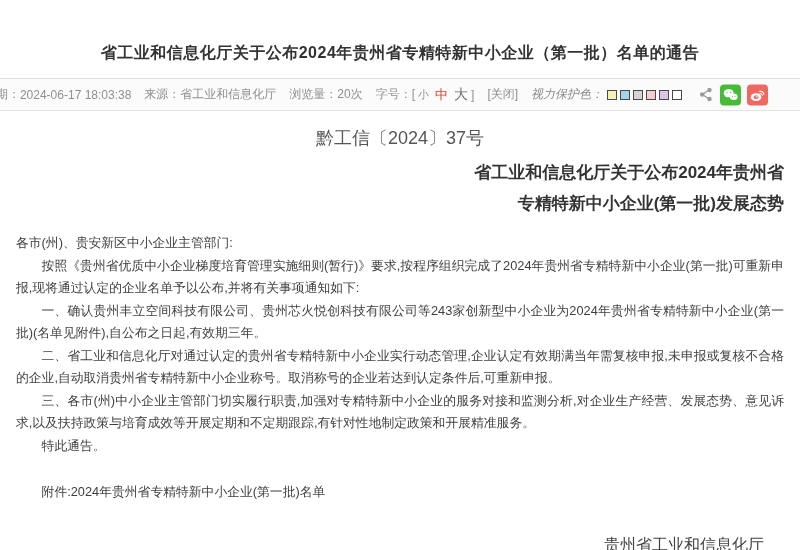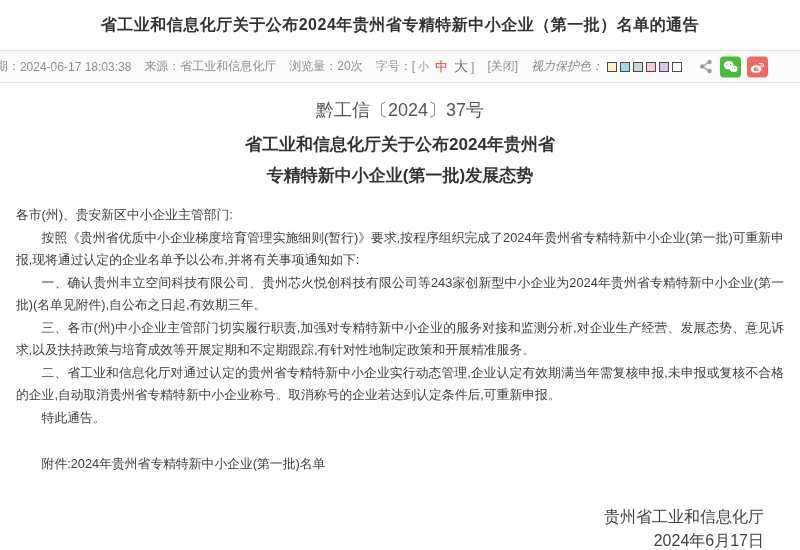--- a/index.html
+++ b/index.html
@@ -4,21 +4,21 @@
 <style>
   * { box-sizing: border-box; }
   html, body { margin: 0; padding: 0; }
   body {
     width: 800px; height: 550px;
     background: #ffffff;
     font-family: "Liberation Sans", "DejaVu Sans", sans-serif;
     color: #3f3f3f;
     overflow: hidden;
   }
-  .page { width: 800px; height: 520px; background: #fff; position: relative; }
+  .page { width: 800px; height: 520px; background: #fff; position: relative; margin-top: 28px; }
 
   
   .page-header {
     text-align: center;
     padding: 15px 40px 14px;
     font-size: 16px;
     font-weight: bold;
     color: #333;
     letter-spacing: 0.5px;
   }
@@ -64,21 +64,21 @@
 
   
   .doc { padding: 0 16px; }
   .doc-number {
     text-align: center;
     font-size: 18px;
     color: #565656;
     margin-top: 15px;
   }
   .doc-title {
-    text-align: center;
+    text-align: right;
     font-size: 17px;
     font-weight: bold;
     color: #333;
     line-height: 31px;
     margin-top: 7px;
   }
   .body-text {
     margin-top: 13px;
     font-size: 12.8px;
     line-height: 22px;
@@ -175,22 +175,22 @@
     <div class="doc-number">黔工信〔2024〕37号</div>
     <div class="doc-title">
       <div>省工业和信息化厅关于公布2024年贵州省</div>
       <div>专精特新中小企业(第一批)发展态势</div>
     </div>
 
     <div class="body-text">
       <p>各市(州)、贵安新区中小企业主管部门:</p>
       <p class="indent">按照《贵州省优质中小企业梯度培育管理实施细则(暂行)》要求,按程序组织完成了2024年贵州省专精特新中小企业(第一批)可重新申报,现将通过认定的企业名单予以公布,并将有关事项通知如下:</p>
       <p class="indent">一、确认贵州丰立空间科技有限公司、贵州芯火悦创科技有限公司等243家创新型中小企业为2024年贵州省专精特新中小企业(第一批)(名单见附件),自公布之日起,有效期三年。</p>
+      <p class="indent">二、省工业和信息化厅对通过认定的贵州省专精特新中小企业实行动态管理,企业认定有效期满当年需复核申报,未申报或复核不合格的企业,自动取消贵州省专精特新中小企业称号。取消称号的企业若达到认定条件后,可重新申报。</p>
       <p class="indent">三、各市(州)中小企业主管部门切实履行职责,加强对专精特新中小企业的服务对接和监测分析,对企业生产经营、发展态势、意见诉求,以及扶持政策与培育成效等开展定期和不定期跟踪,有针对性地制定政策和开展精准服务。</p>
-      <p class="indent">二、省工业和信息化厅对通过认定的贵州省专精特新中小企业实行动态管理,企业认定有效期满当年需复核申报,未申报或复核不合格的企业,自动取消贵州省专精特新中小企业称号。取消称号的企业若达到认定条件后,可重新申报。</p>
       <p class="indent">特此通告。</p>
       <a class="indent attachment">附件:2024年贵州省专精特新中小企业(第一批)名单</a>
     </div>
 
     <div class="signature">
       <div>贵州省工业和信息化厅</div>
       <div>2024年6月17日</div>
     </div>
   </div>
 

